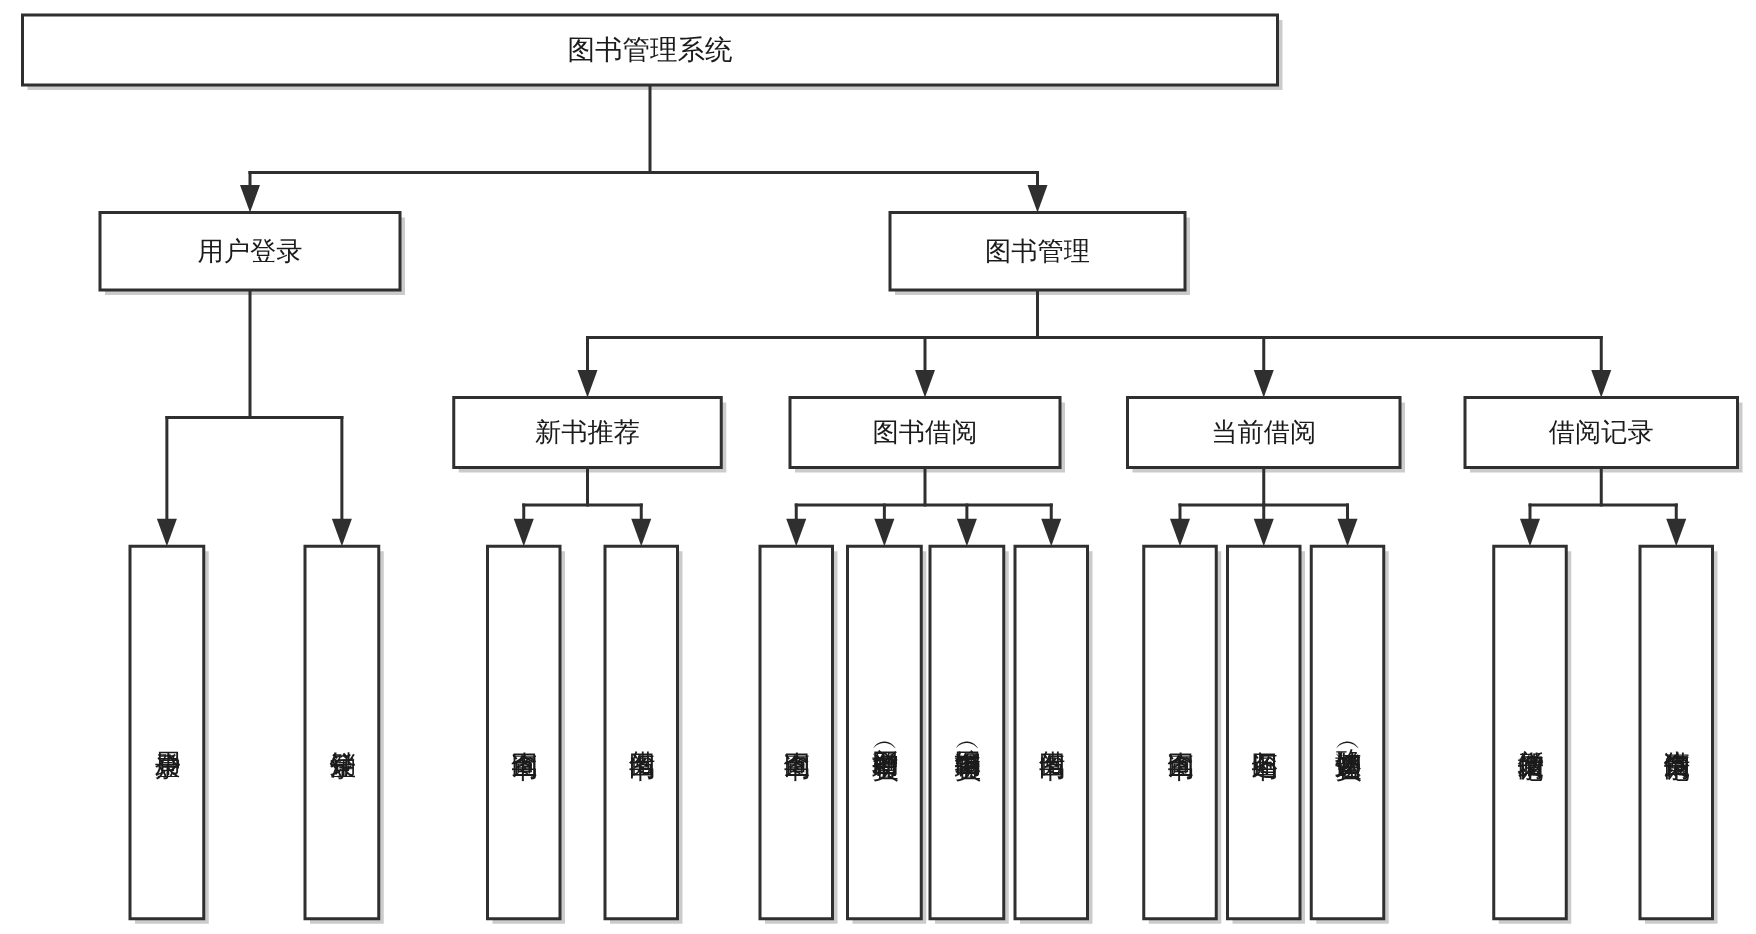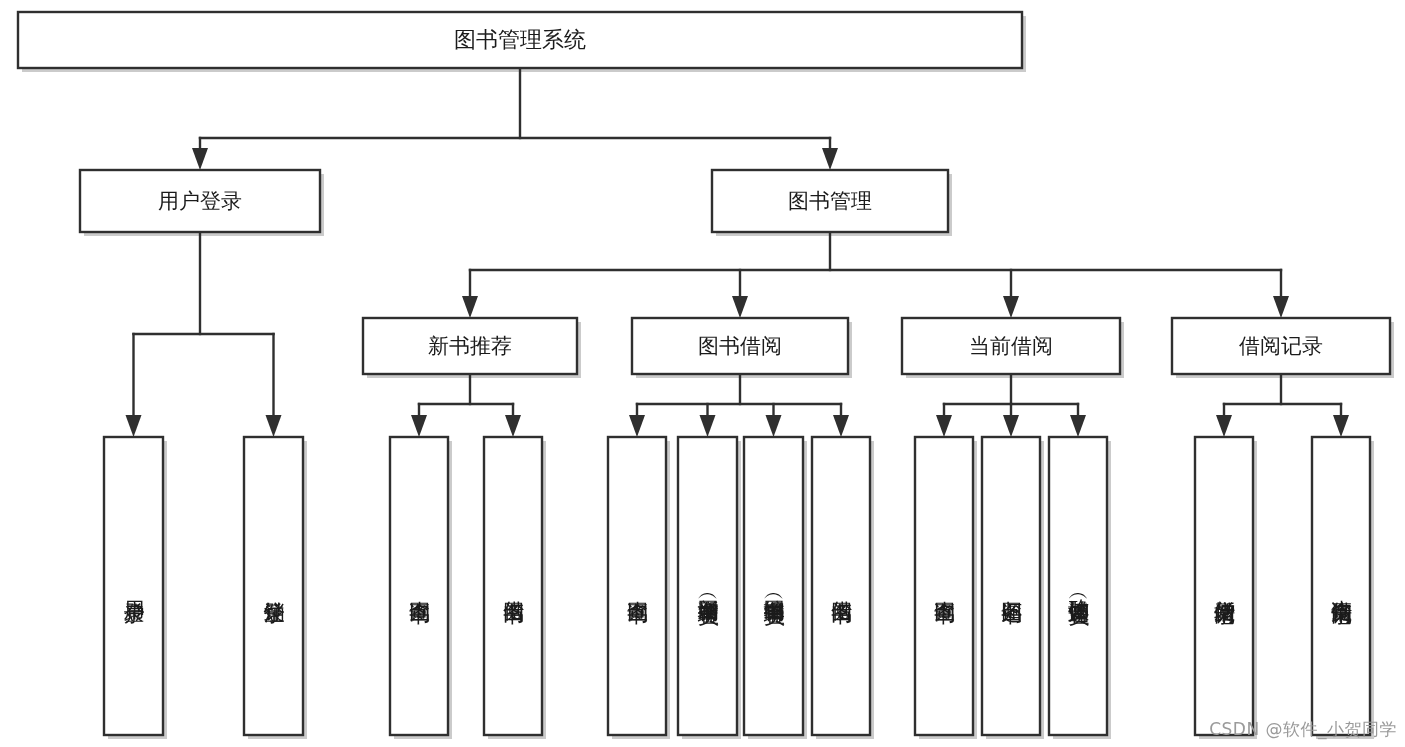--- a/index.html
+++ b/index.html
@@ -206,15 +206,14 @@
       <div class="leaf-label-wrap" style="left: 678px; top: 437px; width: 59px; height: 298px;">新增图书（管理员）</div>
       <div class="leaf-label-wrap" style="left: 744px; top: 437px; width: 59px; height: 298px;">编辑图书（管理员）</div>
       <div class="leaf-label-wrap" style="left: 812px; top: 437px; width: 58px; height: 298px;">借阅图书</div>
       <div class="leaf-label-wrap" style="left: 915px; top: 437px; width: 58px; height: 298px;">查询图书</div>
       <div class="leaf-label-wrap" style="left: 982px; top: 437px; width: 58px; height: 298px;">归还图书</div>
       <div class="leaf-label-wrap" style="left: 1049px; top: 437px; width: 58px; height: 298px;">确认归还（管理员）</div>
       <div class="leaf-label-wrap" style="left: 1195px; top: 437px; width: 58px; height: 298px;">新增借阅记录</div>
       <div class="leaf-label-wrap" style="left: 1312px; top: 437px; width: 58px; height: 298px;">查询借阅记录</div>
     </div>
 
-  <div class="watermark">CSDN @软件_小贺同学</div>
 
 </div>
 
 </body></html>

